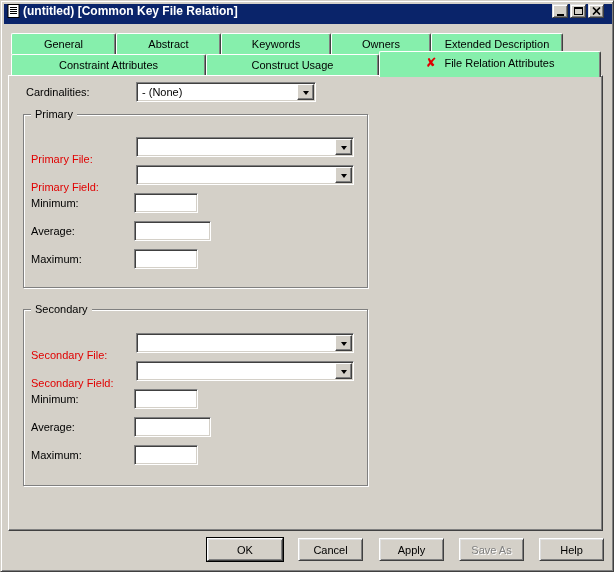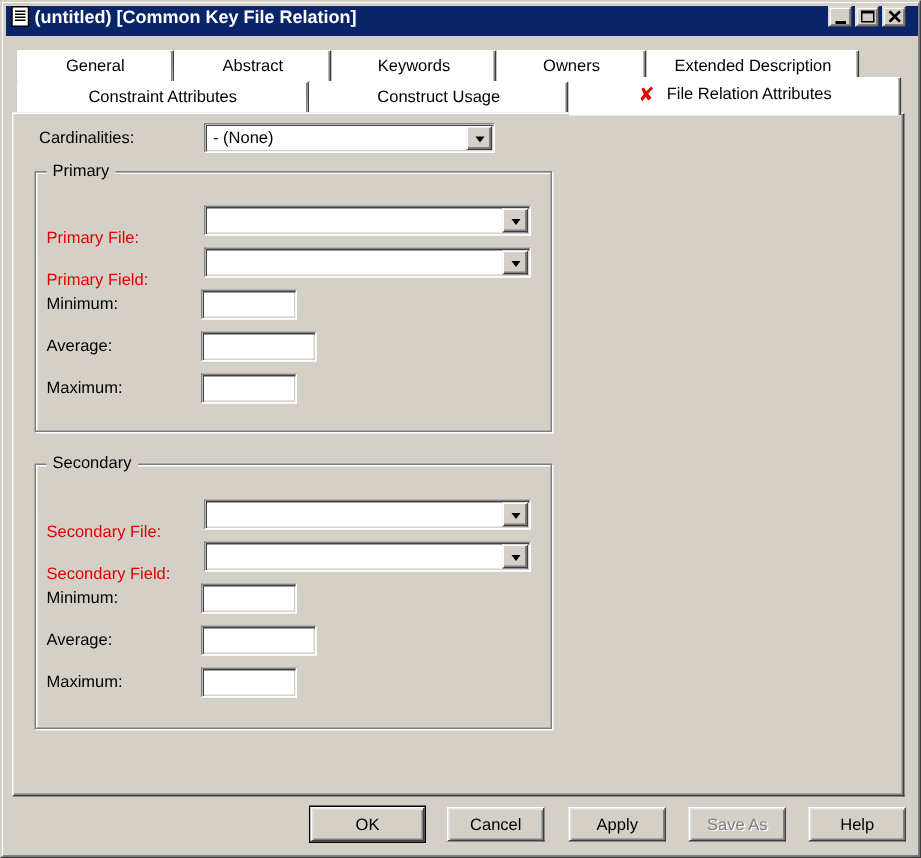--- a/index.html
+++ b/index.html
@@ -21,21 +21,21 @@
   .win-buttons{margin-left:auto;display:flex;gap:2px;}
   .winbtn{
     width:16px;height:14px;background:#d4d0c8;border:1px solid;border-color:#dfdfdf #404040 #404040 #dfdfdf;
     box-shadow:inset 1px 1px 0 #ffffff, inset -1px -1px 0 #808080;
     display:flex;align-items:center;justify-content:center;padding:0;cursor:default;
   }
   .min-glyph{width:7px;height:2px;background:#000;margin-top:7px;}
   .max-glyph{width:9px;height:8px;border:1px solid #000;border-top-width:2px;}
   
   .tab{
-    position:absolute;background:#ffffff;height:21px;
+    position:absolute;background:#86efac;height:21px;
     border-top:1px solid #ffffff;border-left:1px solid #ffffff;border-right:1px solid #404040;
     box-shadow:inset -1px 0 0 #808080;
     border-radius:2px 2px 0 0;
     display:flex;align-items:center;justify-content:center;white-space:nowrap;cursor:default;
   }
   .tab-row1{top:32px;}
   .tab-row2{top:53px;}
   .tab-active{top:50px;height:26px;z-index:4;padding-bottom:4px;}
   .tab-error-icon{color:#e00000;font-weight:bold;font-size:13px;margin-right:8px;line-height:1;}
   
@@ -114,39 +114,39 @@
     </div>
   <div class="tab tab-row1" style="left:115px;width:105px;">
       <span>Abstract</span>
     </div>
   <div class="tab tab-row1" style="left:330px;width:100px;">
       <span>Owners</span>
     </div>
   <div class="tab tab-row1" style="left:220px;width:110px;">
       <span>Keywords</span>
     </div>
-  <div class="tab tab-row1" style="left:430px;width:142px;">
+  <div class="tab tab-row1" style="left:430px;width:132px;">
       <span>Extended Description</span>
     </div>
 
   <div class="tab tab-row2" style="left:10px;width:195px;justify-content:center;">
       <span>Constraint Attributes</span>
     </div>
   <div class="tab tab-row2" style="left:205px;width:173px;">
       <span>Construct Usage</span>
     </div>
   <div class="tab tab-active" style="left:378px;width:222px;">
     <span class="tab-error-icon">✘</span>
     <span>File Relation Attributes</span>
   </div>
 
   <div class="pane"></div>
 
   <div class="lbl" style="left:25px;top:85px;">Cardinalities:</div>
-  <div class="combo sunken" style="left:135px;top:81px;width:194px;">
+  <div class="combo sunken" style="left:135px;top:81px;width:180px;">
     <span class="combo-text"> - (None)</span>
     <button class="combo-btn">
         <span class="arrow-down"></span>
       </button>
   </div>
 
   <div class="groupbox" style="left:22px;top:113px;width:345px;height:174px;">
     <span class="group-title">Primary</span>
   </div>
   <div class="lbl red" style="left:30px;top:140px;">Primary File:</div>

